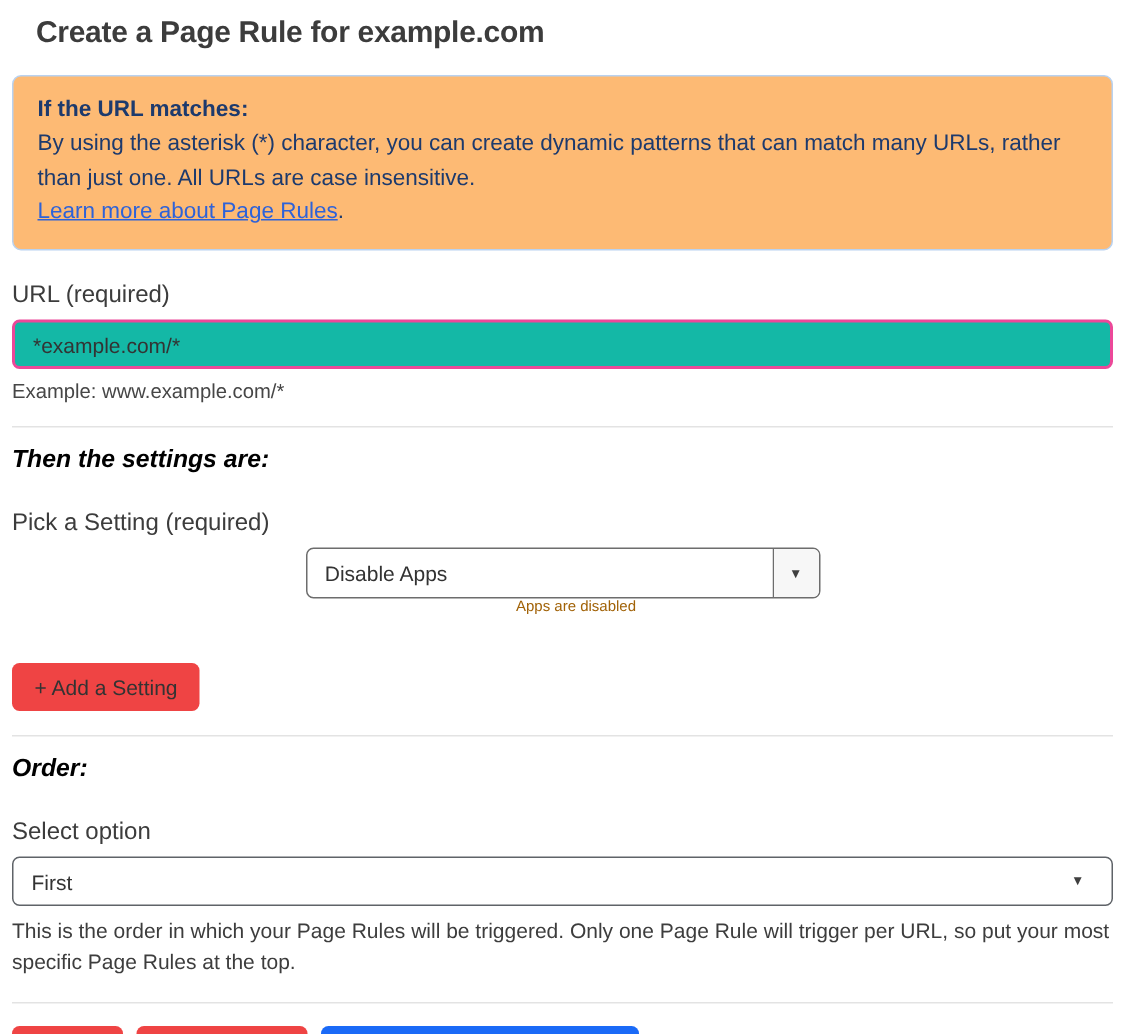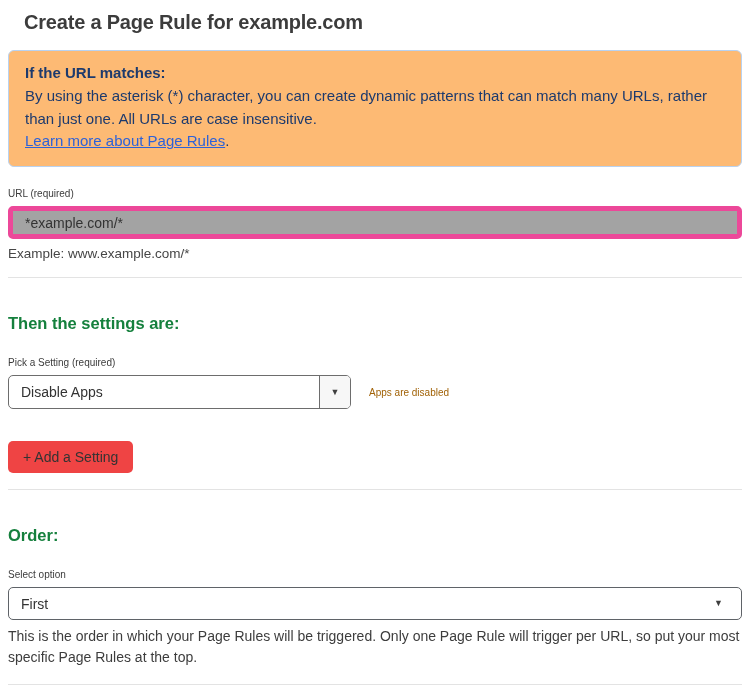--- a/index.html
+++ b/index.html
@@ -34,56 +34,57 @@
   .info-body { max-width: 690px; }
   .info-link {
     color: #2d62d9;
     text-decoration: underline;
     cursor: pointer;
   }
   .info-period { color: #1d3a6d; }
 
   .field-label {
     display: block;
-    font-size: 10px;
+    font-size: 16px;
     color: #3c3c3c;
     margin: 0 0 7px;
   }
 
   .url-input {
     display: block;
     width: 100%;
     height: 33px;
-    background: #a3a3a3;
-    border: 5px solid #ec4899;
+    background: #14b8a6;
+    border: 2px solid #ec4899;
     border-radius: 5px;
     padding: 0 12px;
     font-family: "Liberation Sans", sans-serif;
     font-size: 14px;
     color: #333333;
     outline: none;
     margin-bottom: 7px;
   }
 
   .field-helper { font-size: 13.5px; color: #464646; }
 
   .divider {
     border: none;
     border-top: 1px solid #e3e3e3;
     margin: 16px 0 0;
   }
 
   .section-heading {
     font-size: 16.5px;
     font-weight: 700;
-    color: #15803d;
-    margin: 36px 0 24px;
-  }
-
-  .setting-row { display: flex; align-items: center; }
+    color: #000000;
+    margin: 12px 0 24px;
+    font-style: italic;
+  }
+
+  .setting-row { display: flex; align-items: center; flex-direction: column; }
   .setting-dropdown {
     width: 343px;
     height: 34px;
     background: #ffffff;
     border: 1px solid #6d6d6d;
     border-radius: 5px;
     display: flex;
     align-items: stretch;
     justify-content: space-between;
     cursor: pointer;

